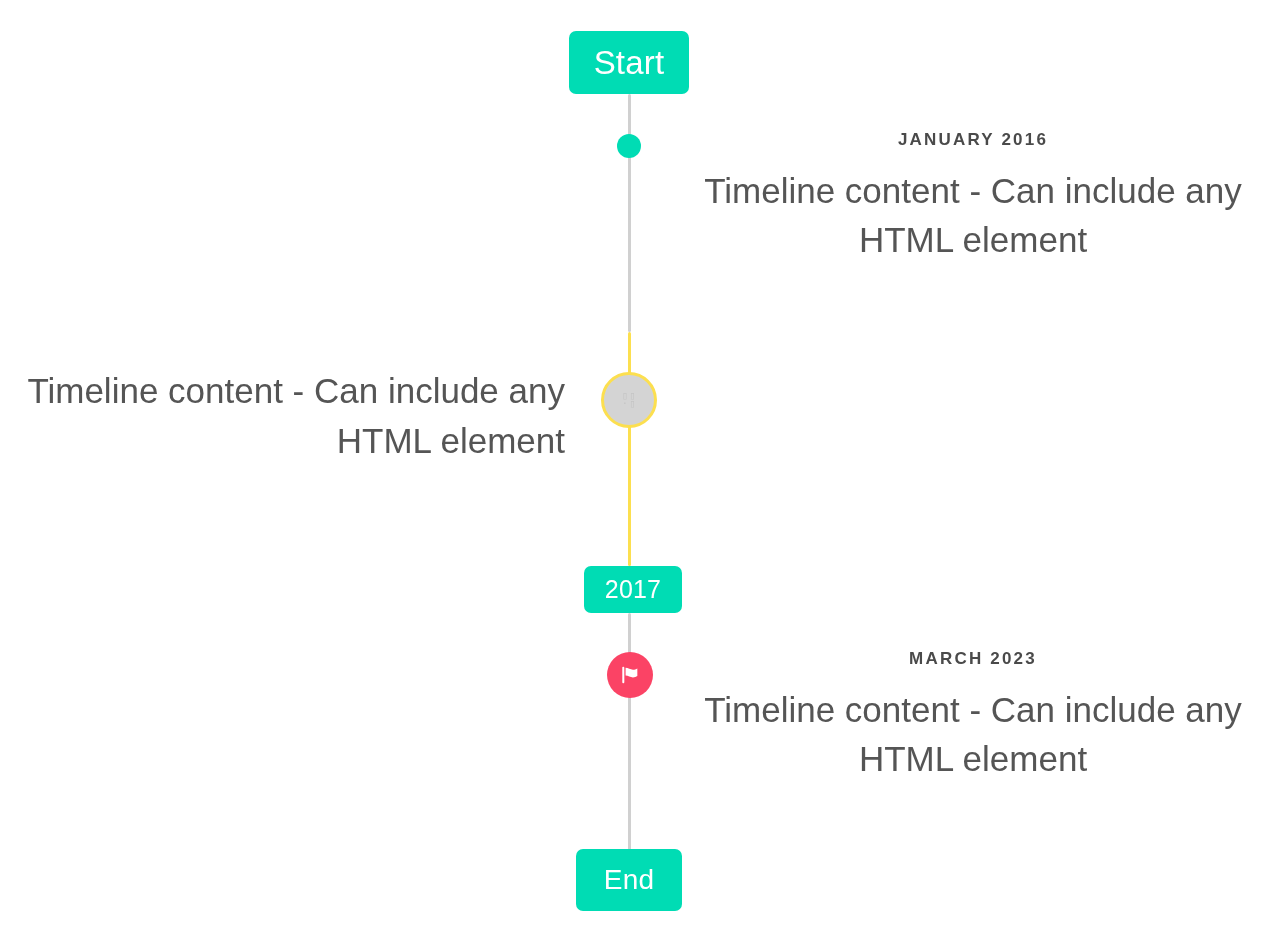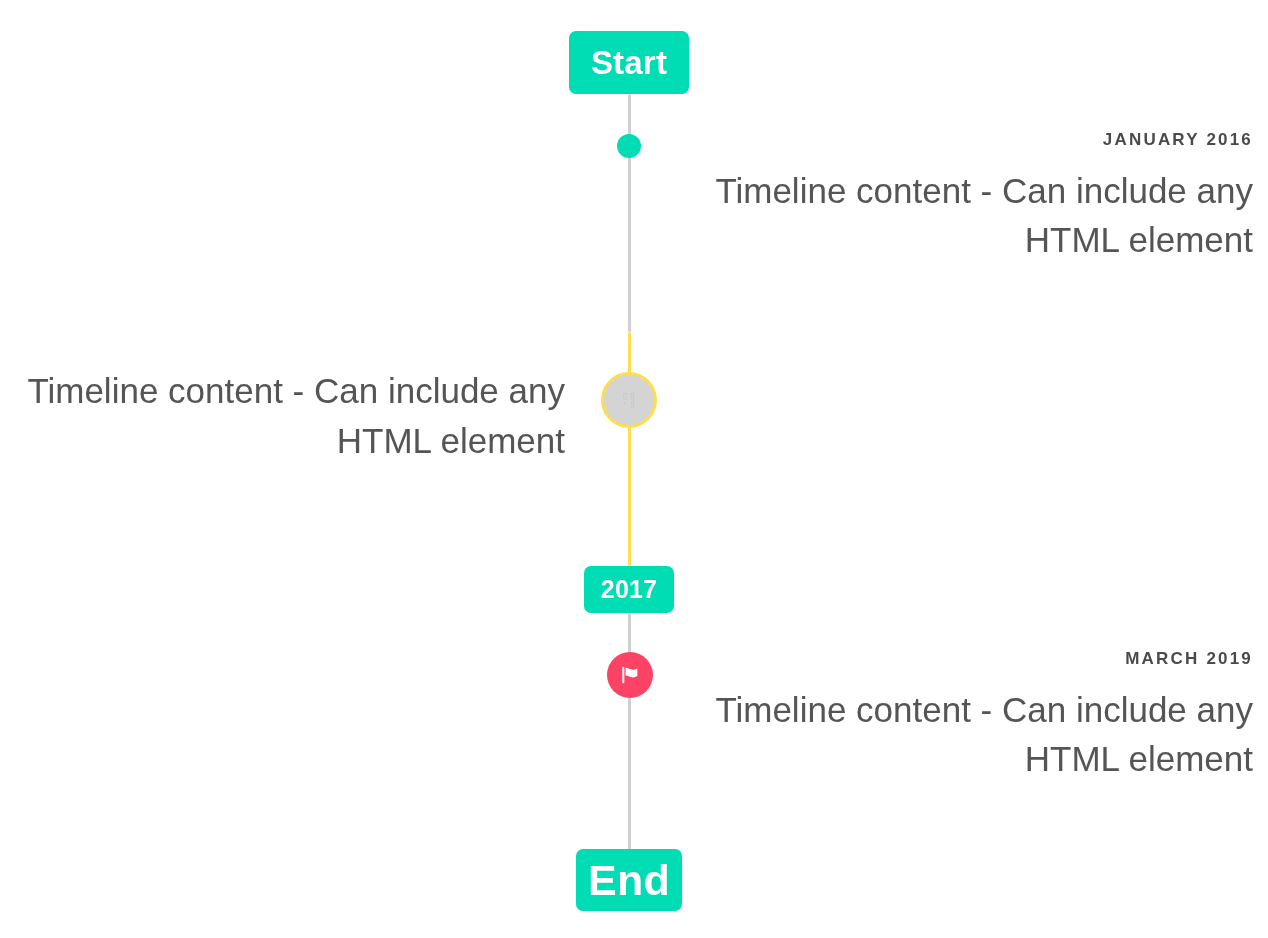--- a/index.html
+++ b/index.html
@@ -33,44 +33,44 @@
 
   
   .cap {
     position: absolute;
     background: #00dcb4;
     color: #ffffff;
     border-radius: 7px;
     display: flex;
     align-items: center;
     justify-content: center;
-    font-weight: 700;
+    font-weight: 400;
     letter-spacing: 0.2px;
     user-select: none;
   }
   .cap-start {
     left: 569px; top: 31px;
     width: 120px; height: 63px;
     font-size: 33px;
   }
   .cap-mid {
     left: 584px; top: 566px;
-    width: 90px; height: 47px;
+    width: 98px; height: 47px;
     font-size: 25px;
   }
   .cap-end {
     left: 576px; top: 849px;
     width: 106px; height: 62px;
-    font-size: 43px;
+    font-size: 28px;
   }
 
   
   .event { position: absolute; }
 
-  .event-right { left: 693px; width: 560px; text-align: right; }
+  .event-right { left: 693px; width: 560px; text-align: center; }
   .event-left  { left: 5px;   width: 560px; text-align: right; }
 
   .event-date {
     font-size: 17px;
     font-weight: bold;
     letter-spacing: 2.2px;
     color: #4a4a4a;
     margin: 0 0 16px 0;
     line-height: 1.1;
   }
@@ -149,19 +149,19 @@
 
   <div class="cap cap-mid">2017</div>
 
   <div class="marker marker-flag">
     <svg class="flag-icon" viewBox="0 0 24 24" aria-hidden="true">
       <rect x="3.6" y="3" width="2.2" height="18" rx="1" fill="#ffffff"></rect>
       <path d="M7.2 4.2 C10 4.2 12.4 6.2 15.2 6.2 C17 6.2 18.6 5.6 20 4.8 L20 13.2 C18.6 14 17 14.6 15.2 14.6 C12.4 14.6 10 12.6 7.2 12.6 Z" fill="#ffffff"></path>
     </svg>
   </div>
   <div class="event event-right" style="top:650px;">
-    <p class="event-date">MARCH 2019</p>
+    <p class="event-date">MARCH 2023</p>
     <p class="event-body">Timeline content - Can include any HTML element</p>
   </div>
 
   <div class="cap cap-end">End</div>
 
 </div>
 
 </body></html>

